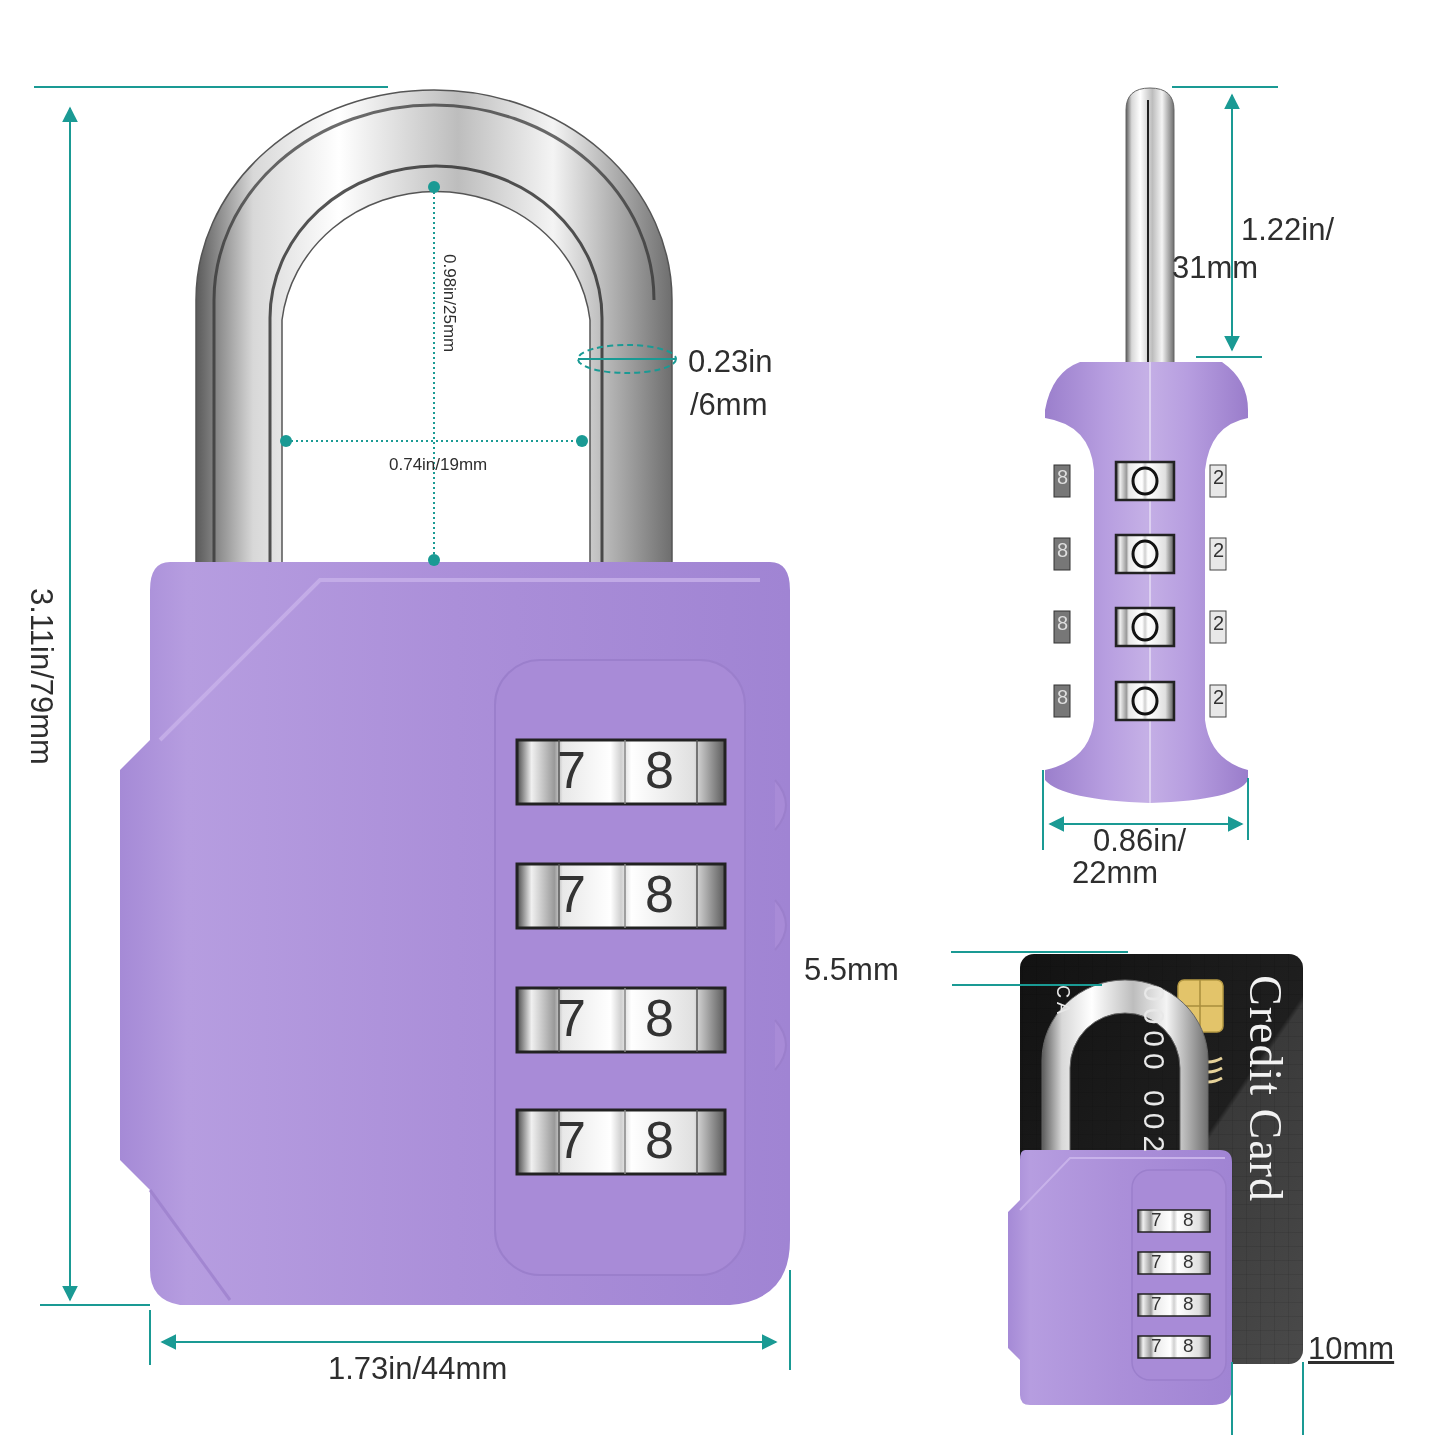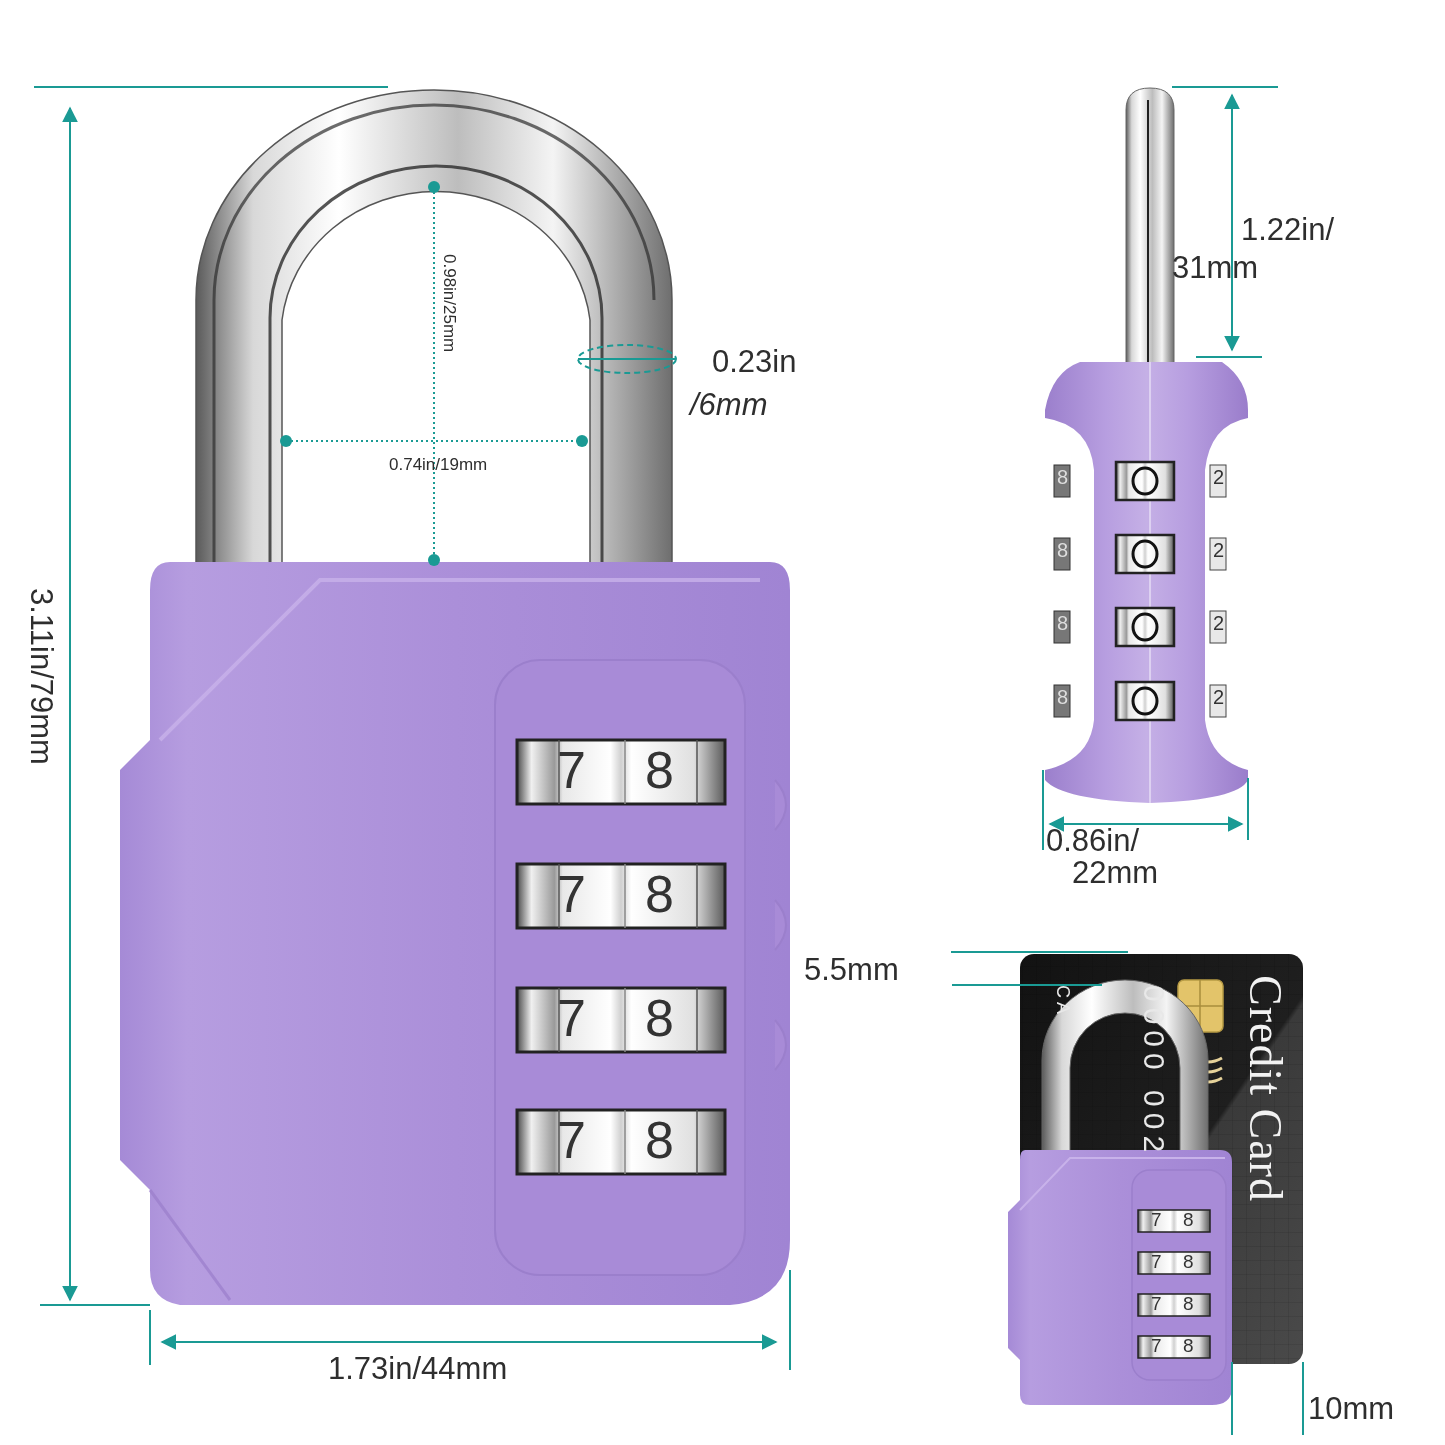--- a/index.html
+++ b/index.html
@@ -235,26 +235,26 @@
 <div class="label vert" style="left:1290px;top:975px;transform:rotate(90deg);font-family:'Liberation Serif','DejaVu Serif',serif;font-size:46px;color:#f2f2f2;letter-spacing:1px;">Credit Card</div>
 <div class="label vert" style="left:1170px;top:985px;transform:rotate(90deg);font-family:'Liberation Sans','DejaVu Sans',sans-serif;font-size:30px;color:#e8e8e8;letter-spacing:6px;">0000 002</div>
 <div class="label vert" style="left:1072px;top:985px;transform:rotate(90deg);font-size:18px;color:#e8e8e8;letter-spacing:4px;">CA</div>
 
 <div class="label lbl-lg vert" style="left:58px;top:588px;transform:rotate(90deg);">3.11in/79mm</div>
 
 <div class="label lbl-sm vert" style="left:458px;top:254px;transform:rotate(90deg);">0.98in/25mm</div>
 
 <div class="label lbl-sm" style="left:389px;top:456px;">0.74in/19mm</div>
 
-<div class="label lbl-lg" style="left:688px;top:345px;margin-left:24px;">0.23in</div>
-<div class="label lbl-lg" style="left:690px;top:388px;font-style:italic;">/6mm</div>
+<div class="label lbl-lg" style="left:688px;top:345px;">0.23in</div>
+<div class="label lbl-lg" style="left:690px;top:388px;">/6mm</div>
 
 <div class="label lbl-lg" style="left:328px;top:1352px;">1.73in/44mm</div>
 
 <div class="label lbl-lg" style="left:1241px;top:213px;">1.22in/</div>
 <div class="label lbl-lg" style="left:1172px;top:251px;">31mm</div>
 
-<div class="label lbl-lg" style="left:1046px;top:824px;">0.86in/</div>
+<div class="label lbl-lg" style="left:1093px;top:824px;">0.86in/</div>
 <div class="label lbl-lg" style="left:1072px;top:856px;">22mm</div>
 
 <div class="label lbl-lg" style="left:804px;top:953px;">5.5mm</div>
 
-<div class="label lbl-lg" style="left:1308px;top:1392px;">10mm</div>
+<div class="label lbl-lg" style="left:1308px;top:1332px;text-decoration:underline;">10mm</div>
 
 </body></html>

